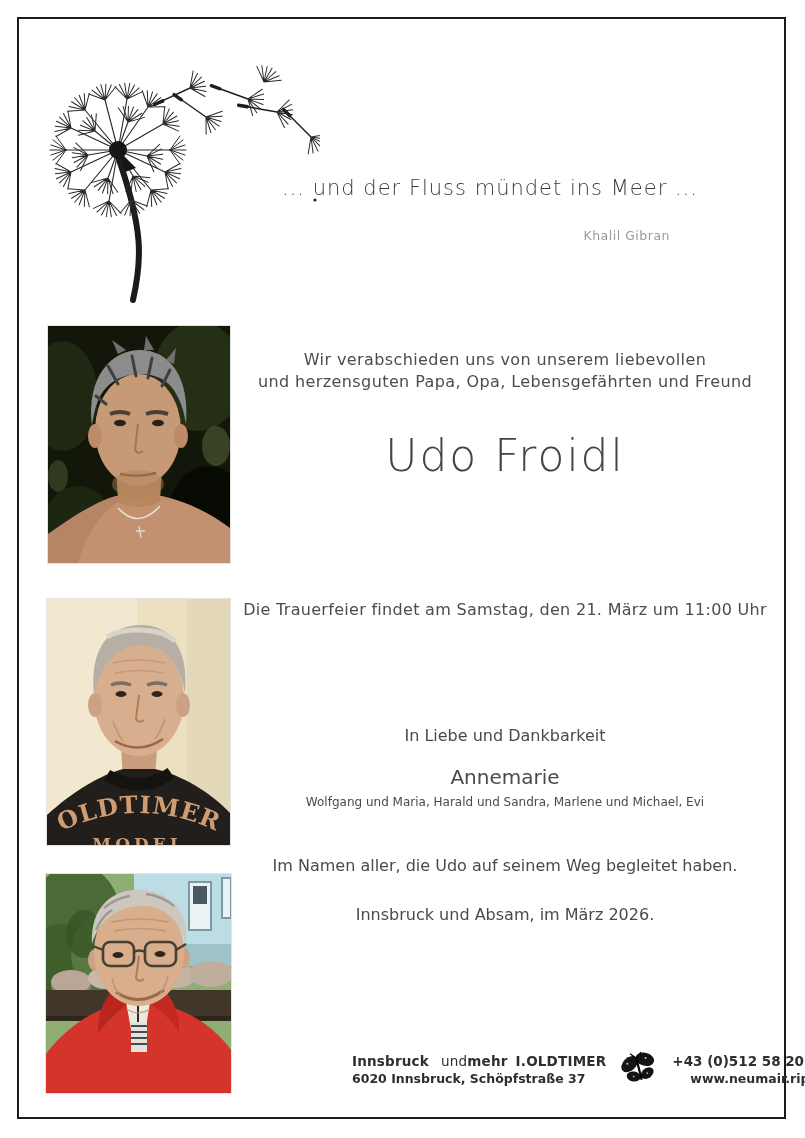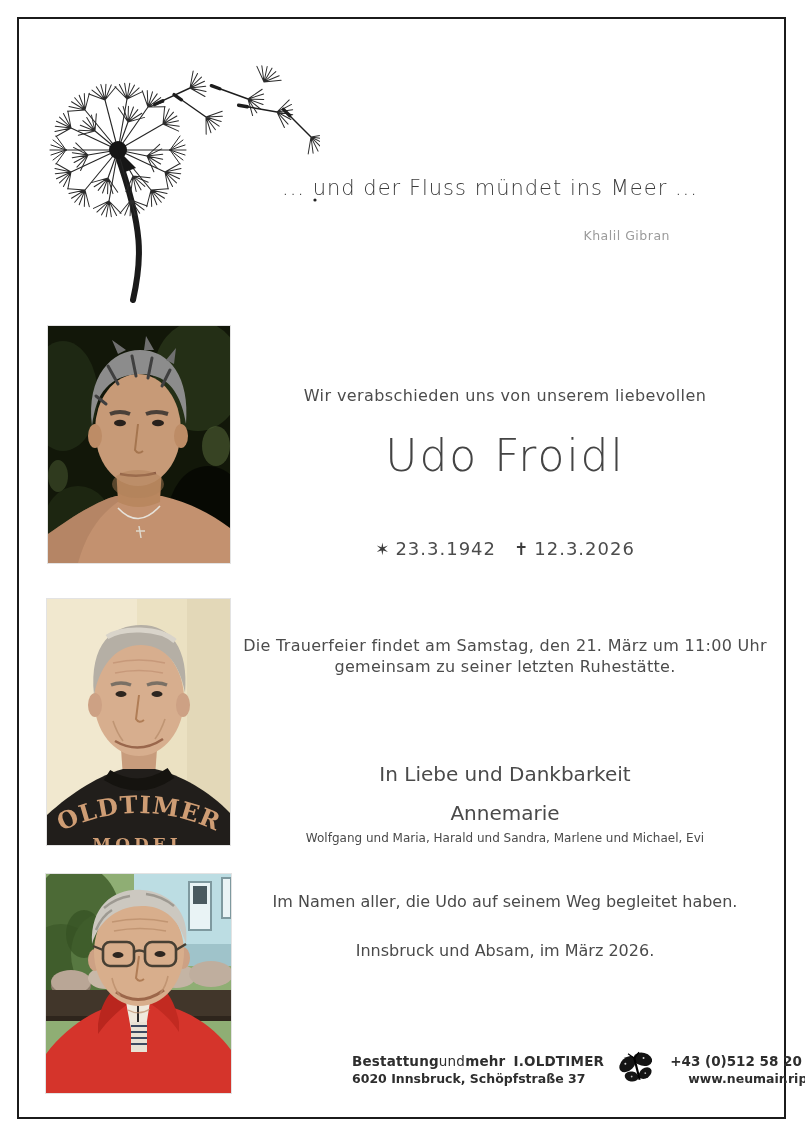--- a/index.html
+++ b/index.html
@@ -21,41 +21,41 @@
     position:absolute; left:420px; top:228px; width:250px; text-align:right;
     font-size:12.5px; color:#9b9b9b; letter-spacing:0.5px;
   }
 
   .photo { position:absolute; margin:0; padding:0; border:1px solid #e3e3e3; box-sizing:content-box; overflow:hidden; background:#eee; }
   .photo svg { display:block; }
   .photo1 { left:47px; top:325px; width:182px; height:237px; }
   .photo2 { left:46px; top:598px; width:183px; height:246px; }
   .photo3 { left:45px; top:873px; width:185px; height:219px; }
 
-  .txt { position:absolute; left:225px; width:560px; text-align:center;margin-top:36px; }
+  .txt { position:absolute; left:225px; width:560px; text-align:center; }
   .intro { top:349px; font-size:16px; line-height:22px; color:#4c4c4c; letter-spacing:0.4px; }
   .name  { top:430px; font-size:44px; font-weight:300; letter-spacing:2px; color:#444444; margin:0; }
   .dates { top:502px; font-size:18px; letter-spacing:1px; color:#4c4c4c; }
   .dates .sym { font-size:17px; margin-right:5px; color:#3c3c3c; }
   .dates .death { margin-left:18px; }
   .funeral { top:600px; font-size:16px; line-height:20.5px; color:#4c4c4c; letter-spacing:0.3px; }
-  .closing { top:726px; font-size:20px; }
+  .closing { top:726px; font-size:16px; }
   .m0 { top:765px; font-size:20px; }
   .m1 { top:795px; font-size:12px; white-space:nowrap; }
   .m2 { top:825px; font-size:16px; white-space:nowrap; }
   .m3 { top:856px; font-size:16px; }
   .dateline { top:905px; font-size:16px; }
 
   .footer {
     position:absolute; left:352px; top:1050px; display:flex; align-items:center; gap:13px;
     color:#2e2e2e;
   }
   .f-left { text-align:left; }
   .f-brand { font-size:13.5px; font-weight:bold; letter-spacing:0.2px; white-space:nowrap; }
-  .f-brand .light { font-weight:400; }
+  .f-brand .light { font-weight:400;margin-left:12px; }
   .f-brand .brandname { margin-left:8px; }
   .f-addr { font-size:12.5px; font-weight:600; margin-top:2px; white-space:nowrap; }
   .f-right { text-align:center; }
   .f-phone { font-size:13.5px; font-weight:bold; white-space:nowrap; }
   .f-web { font-size:12.5px; font-weight:600; margin-top:2px; white-space:nowrap; }
   .butterfly { width:40px; height:38px; flex:0 0 auto; }
 </style>
 </head>
 <body>
 
@@ -155,30 +155,27 @@
       <path d="M90 98 L87 124 Q 90 129 95 125" stroke="#a5754f" stroke-width="2" fill="none"></path>
       <path d="M72 148 Q 90 152 108 147" stroke="#8a5a43" stroke-width="2.6" fill="none"></path>
       <ellipse cx="90" cy="158" rx="26" ry="14" fill="#b08159" opacity="0.45"></ellipse>
       <path d="M70 182 Q 90 204 112 180" stroke="#e6e2da" stroke-width="1.6" fill="none"></path>
       <path d="M91 200 L93 212 M88 205 L97 205" stroke="#ded8cc" stroke-width="1.5"></path>
     </svg>
   </figure>
 
   <div class="txt intro">
     <div>Wir verabschieden uns von unserem liebevollen</div>
+    <div>und herzensguten Papa, Opa, Lebensgefährten und Freund</div>
   </div>
 
   <h1 class="txt name">Udo Froidl</h1>
-  <div class="txt dates">
-    <span class="sym">✶</span><span>23.3.1942</span><span class="sym death">✝</span><span>12.3.2026</span>
-  </div>
 
   <div class="txt funeral">
     <div>Die Trauerfeier findet am Samstag, den 21. März um 11:00 Uhr</div>
-    <div>gemeinsam zu seiner letzten Ruhestätte.</div>
   </div>
 
   <figure class="photo photo2">
     <svg viewBox="0 0 183 246" width="183" height="246">
       <rect width="183" height="246" fill="#ebe1c2"></rect>
       <rect width="90" height="246" fill="#f2ead2" opacity="0.8"></rect>
       <rect x="140" width="43" height="246" fill="#ddd2b0" opacity="0.6"></rect>
       <path d="M74 150 L110 150 L108 178 Q 92 186 76 178 Z" fill="#c89c7c"></path>
       <ellipse cx="92" cy="100" rx="45" ry="57" fill="#d7ae8e"></ellipse>
       <ellipse cx="48" cy="106" rx="7" ry="12" fill="#cda184"></ellipse>
@@ -251,21 +248,21 @@
       <ellipse cx="114" cy="80" rx="5.5" ry="3" fill="#2d2620"></ellipse>
       <path d="M93 82 L90 104 Q 93 109 98 105" stroke="#b07d56" stroke-width="2" fill="none"></path>
       <path d="M70 118 Q 93 134 118 116" stroke="#9c674a" stroke-width="2.8" fill="none"></path>
       <path d="M66 104 Q 68 114 74 122 M122 102 Q 120 112 114 120" stroke="#bb8e6c" stroke-width="1.6" fill="none" opacity="0.8"></path>
       <path d="M82 136 Q 93 142 104 135" stroke="#bb8e6c" stroke-width="1.4" fill="none" opacity="0.7"></path>
     </svg>
   </figure>
 
   <div class="footer">
     <div class="f-left">
-      <div class="f-brand"><span>Bestattung</span><span class="light">und</span><span>mehr</span><span class="brandname">I.OLDTIMER</span></div>
+      <div class="f-brand"><span>Innsbruck</span><span class="light">und</span><span>mehr</span><span class="brandname">I.OLDTIMER</span></div>
       <div class="f-addr">6020 Innsbruck, Schöpfstraße 37</div>
     </div>
     <svg class="butterfly" viewBox="0 0 40 34" aria-hidden="true">
       <g transform="rotate(-14 20 17)">
         <ellipse cx="12" cy="10" rx="9.5" ry="6.5" transform="rotate(-30 12 10)" fill="#141414"></ellipse>
         <ellipse cx="28" cy="9" rx="9.5" ry="6.5" transform="rotate(28 28 9)" fill="#141414"></ellipse>
         <ellipse cx="13" cy="23" rx="7" ry="5" transform="rotate(24 13 23)" fill="#141414"></ellipse>
         <ellipse cx="27" cy="23" rx="7" ry="5" transform="rotate(-22 27 23)" fill="#141414"></ellipse>
         <line x1="20" y1="6" x2="20" y2="28" stroke="#000" stroke-width="2.2"></line>
         <path d="M20 6 L15 0 M20 6 L26 1" stroke="#000" stroke-width="1.2" fill="none"></path>

